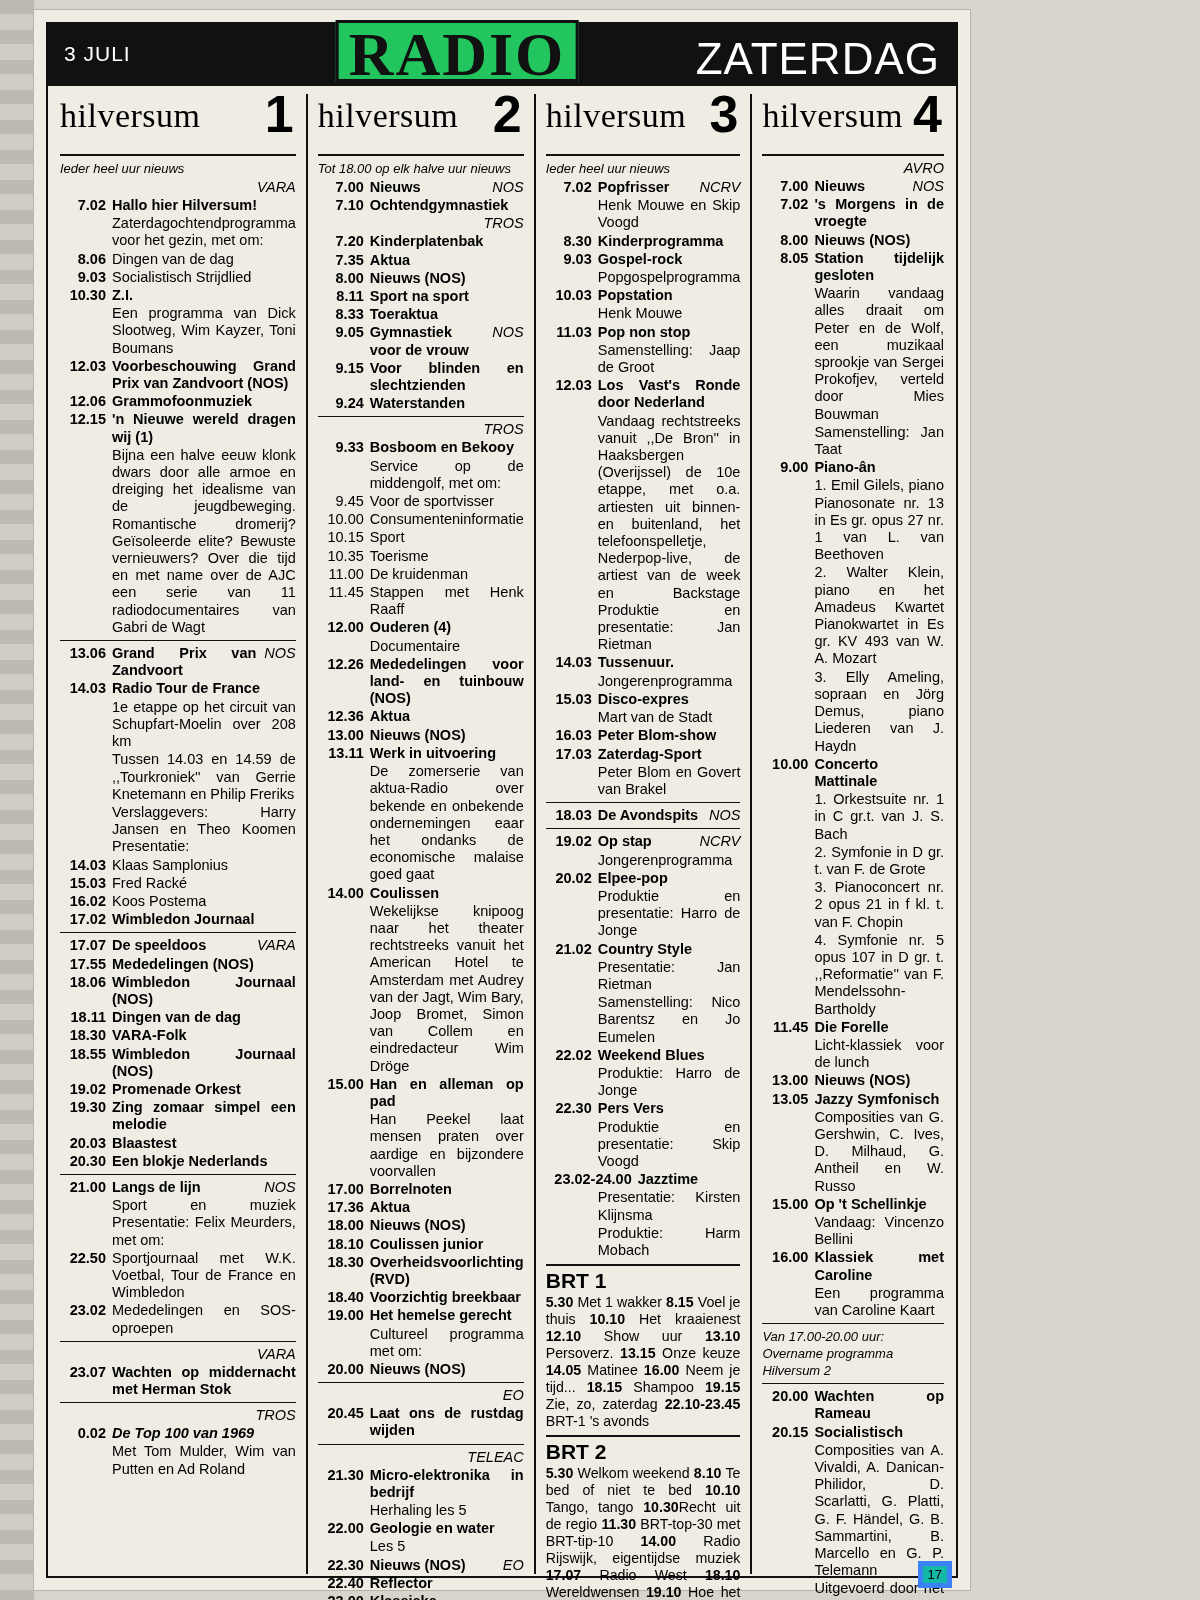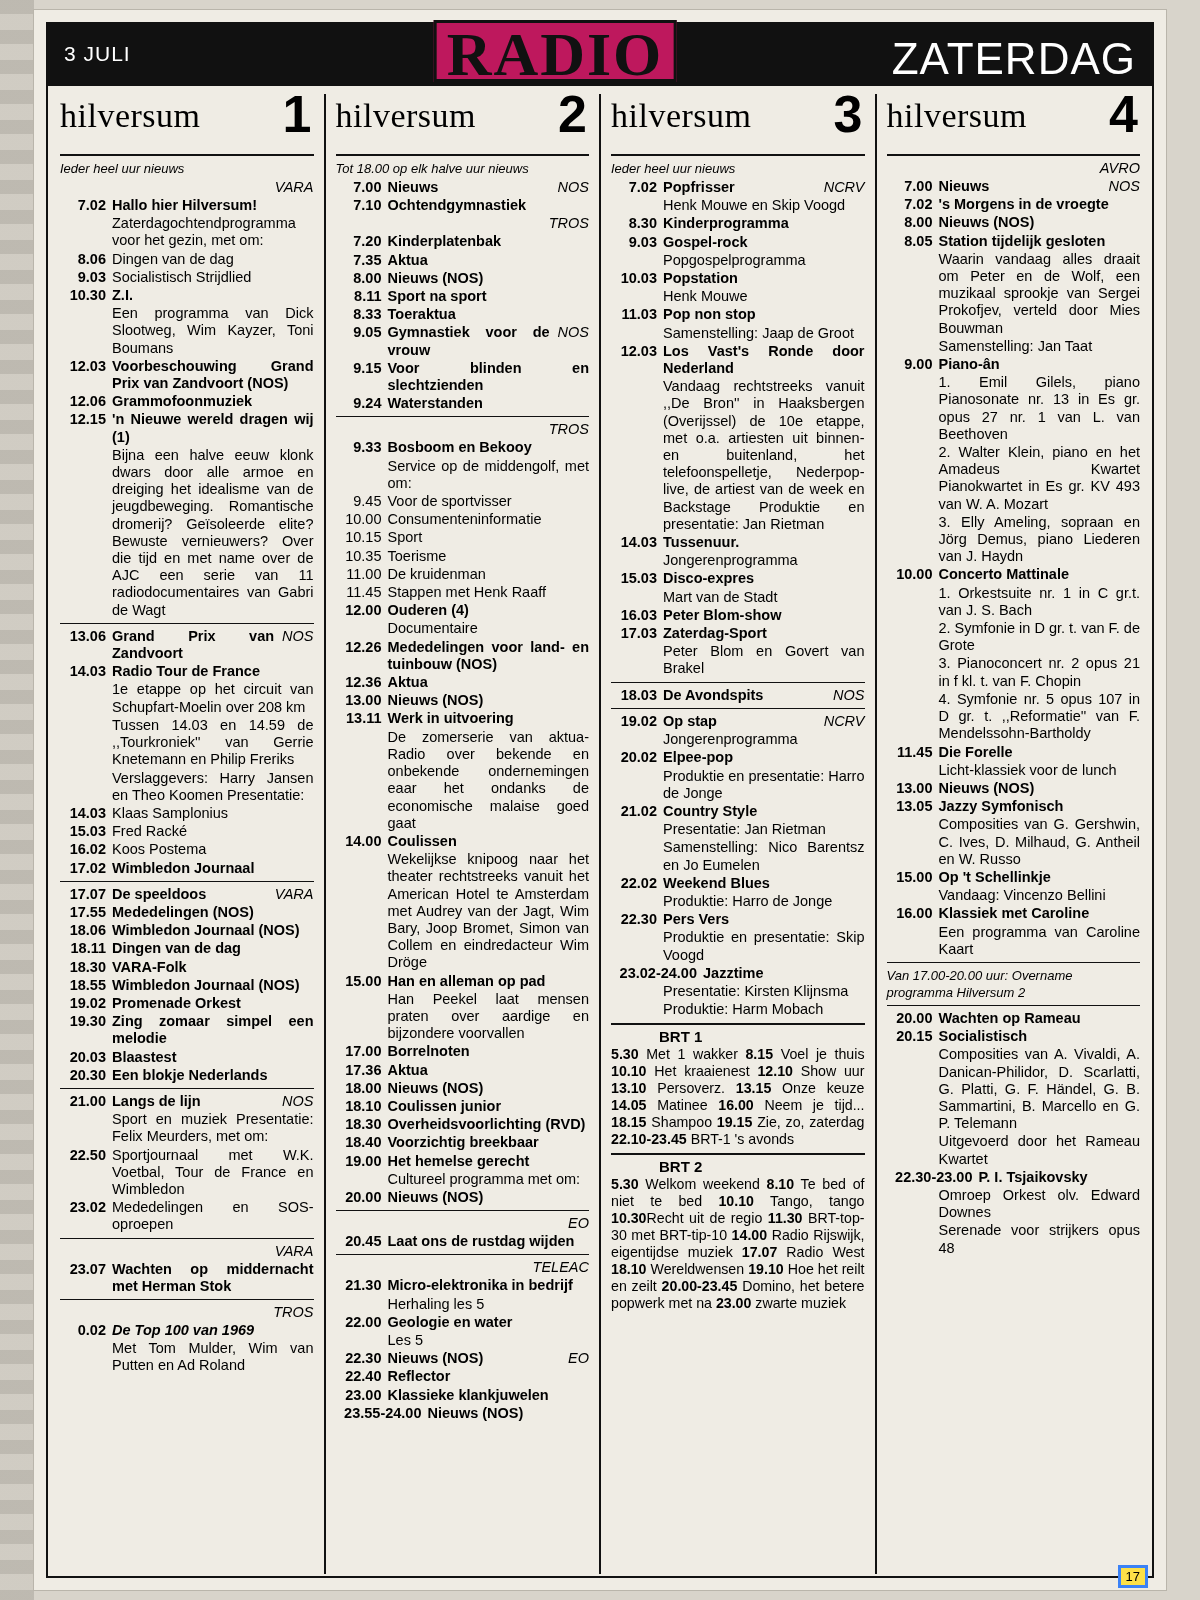--- a/index.html
+++ b/index.html
@@ -1,26 +1,26 @@
 <!DOCTYPE html>
 <html><head>
 <meta charset="utf-8">
 <style>
   html,body{margin:0;padding:0;background:#cdc9c0;}
   body{font-family:"Liberation Sans", sans-serif;}
   .page{position:relative;width:1200px;height:1600px;background:#d8d4cb;overflow:hidden;}
-  .paper{position:absolute;left:34px;top:10px;width:1132px;height:1580px;background:#efece4;box-shadow:0 0 0 1px #b9b5ab;}
+  .paper{position:absolute;left:34px;top:10px;width:936px;height:1580px;background:#efece4;box-shadow:0 0 0 1px #b9b5ab;}
   .edge{position:absolute;left:0;top:0;width:34px;height:1600px;background:repeating-linear-gradient(180deg,#b9b5ac 0px,#b9b5ac 14px,#cfcbc2 14px,#cfcbc2 30px);opacity:.85;}
   .frame{position:absolute;left:12px;top:12px;right:12px;bottom:12px;border:2px solid #111;}
   
   .masthead{position:absolute;left:14px;top:14px;right:14px;height:62px;background:#111;color:#fff;}
   .mast-date{position:absolute;left:16px;top:18px;font-size:21px;letter-spacing:1px;}
   .mast-radio{position:absolute;left:50%;top:-4px;transform:translateX(-50%);margin-left:-45px;
     font-family:"Liberation Serif",serif;font-weight:bold;font-size:62px;letter-spacing:2px;
-    background:#be185d;color:#111;padding:0 10px;border:3px solid #111;line-height:62px;height:62px;box-sizing:border-box;}
+    background:#22c55e;color:#111;padding:0 10px;border:3px solid #111;line-height:62px;height:62px;box-sizing:border-box;}
   .mast-day{position:absolute;right:16px;top:10px;font-size:44px;letter-spacing:1px;font-family:"Liberation Sans",sans-serif;}
   
   .cols{position:absolute;left:16px;top:84px;right:16px;bottom:16px;display:flex;justify-content:flex-end;}
   .col{flex:1 1 0;padding:0 10px;position:relative;}
   .col + .col{border-left:2px solid #111;}
   .chan{position:relative;height:58px;}
   .chan-name{font-family:"Liberation Serif",serif;font-size:34px;line-height:44px;letter-spacing:.5px;}
   .chan-num{position:absolute;right:2px;top:-6px;font-family:"Liberation Sans",sans-serif;font-weight:bold;font-size:52px;line-height:52px;}
   .rule{border-top:2px solid #111;margin:2px 0 4px 0;}
   .thin{border-top:1px solid #111;margin:4px 0 4px 0;}
@@ -29,22 +29,22 @@
   .item{display:flex;font-size:14.5px;line-height:17.2px;margin-bottom:1px;}
   .t{width:46px;flex:0 0 46px;text-align:right;padding-right:6px;font-weight:bold;}
   .t.plain{font-weight:normal;}
   .x{flex:1 1 auto;}
   .b{font-weight:bold;}
   .i{font-style:italic;}
   .just{text-align:justify;}
   .blockbox{border-top:2px solid #111;margin-top:5px;padding-top:3px;}
   .brt{font-size:14.2px;line-height:17px;text-align:justify;}
   .brt b{font-weight:bold;}
-  .brt-title{font-weight:bold;font-size:15px;margin-bottom:1px;margin-left:48px;}
-  .pagenum{position:absolute;right:18px;bottom:2px;border:3px solid #3b82f6;padding:1px 5px;font-size:13px;background:#fde047;}
+  .brt-title{font-weight:bold;font-size:21px;margin-bottom:1px;}
+  .pagenum{position:absolute;right:18px;bottom:2px;border:5px solid #3b82f6;padding:1px 5px;font-size:13px;background:#14b8a6;}
 </style>
 </head>
 <body>
 
 <div class="page">
   <div class="edge"></div>
   <div class="paper">
     <div class="frame"></div>
 
     <div class="masthead">

